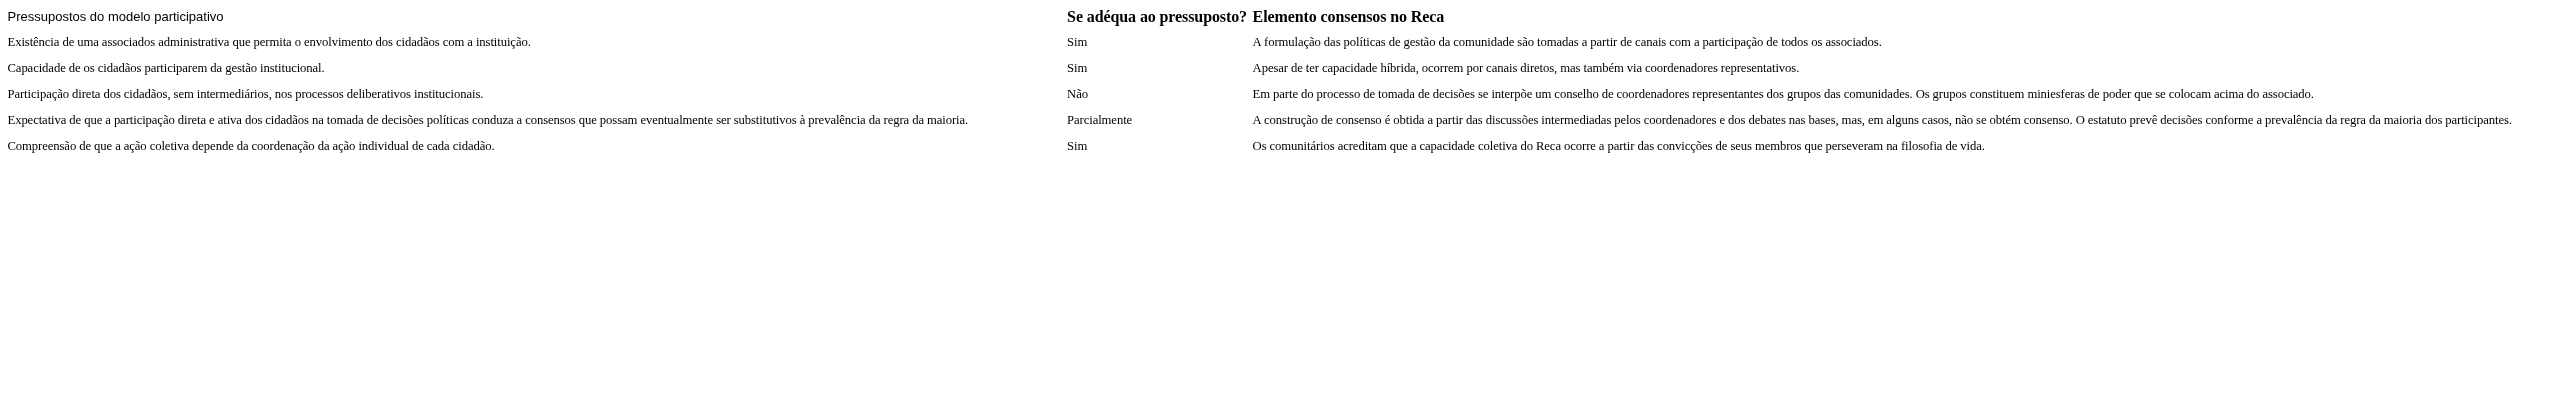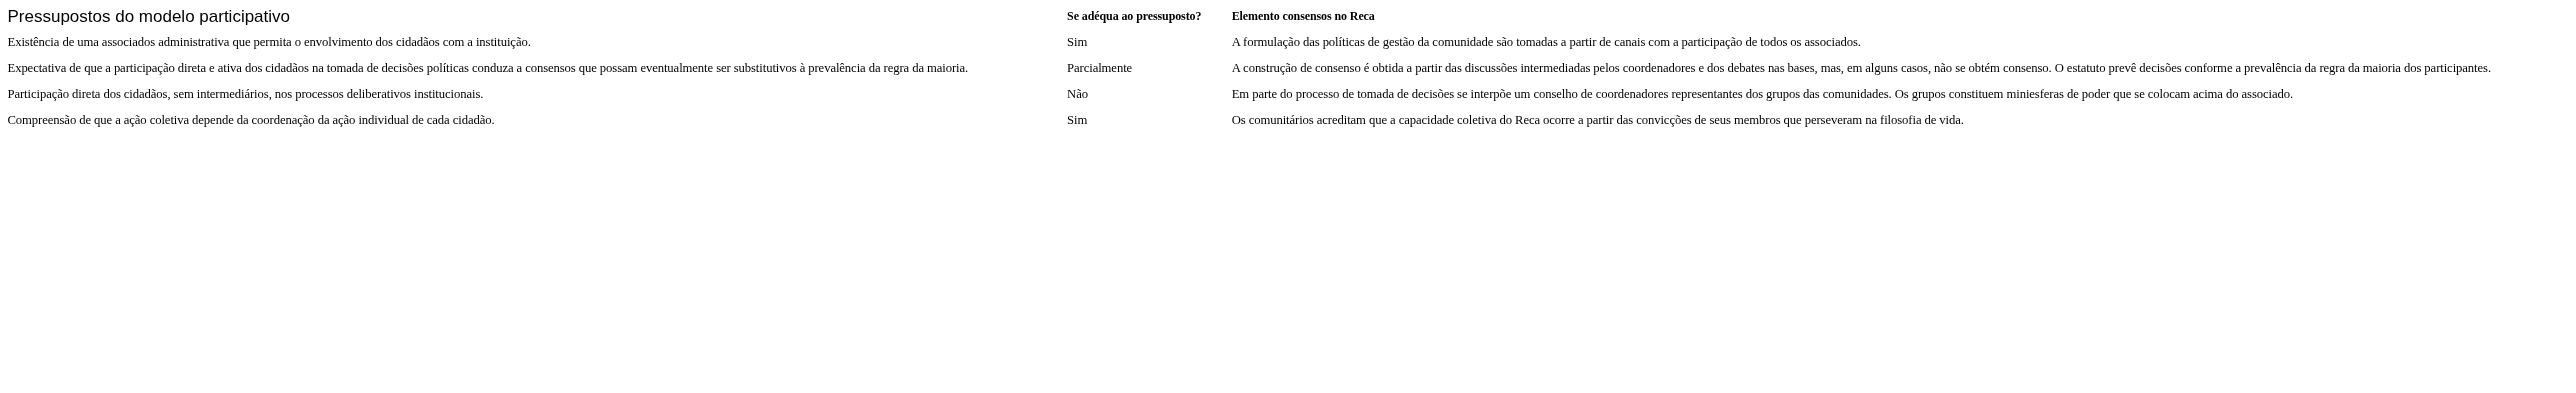--- a/index.html
+++ b/index.html
@@ -28,27 +28,27 @@
     table.doc-table td {
       padding: 0 2.8px;
       height: 26px;
       vertical-align: middle;
       text-align: left;
       letter-spacing: -0.1px;
     }
     table.doc-table th.col-sans {
       font-family: "Liberation Sans", "DejaVu Sans", sans-serif;
       font-weight: normal;
-      font-size: 17px;
+      font-size: 13px;
       letter-spacing: 0;
       margin-left: 48px;
     }
     table.doc-table th.col-bold {
       font-weight: bold;
-      font-size: 12px;
+      font-size: 16px;
     }
     .c1 { width: 1054px; }
     .c2 { width: 159px; }
     .c3 { }
   </style>
 </head>
 <body>
 
 <table class="doc-table">
   <thead>
@@ -58,28 +58,33 @@
       <th class="c3 col-bold">Elemento consensos no Reca</th>
     </tr>
   </thead>
   <tbody>
     <tr>
       <td class="c1">Existência de uma associados administrativa que permita o envolvimento dos cidadãos com a instituição.</td>
       <td class="c2">Sim</td>
       <td class="c3">A formulação das políticas de gestão da comunidade são tomadas a partir de canais com a participação de todos os associados.</td>
     </tr>
     <tr>
-      <td class="c1">Expectativa de que a participação direta e ativa dos cidadãos na tomada de decisões políticas conduza a consensos que possam eventualmente ser substitutivos à prevalência da regra da maioria.</td>
-      <td class="c2">Parcialmente</td>
-      <td class="c3">A construção de consenso é obtida a partir das discussões intermediadas pelos coordenadores e dos debates nas bases, mas, em alguns casos, não se obtém consenso. O estatuto prevê decisões conforme a prevalência da regra da maioria dos participantes.</td>
+      <td class="c1">Capacidade de os cidadãos participarem da gestão institucional.</td>
+      <td class="c2">Sim</td>
+      <td class="c3">Apesar de ter capacidade híbrida, ocorrem por canais diretos, mas também via coordenadores representativos.</td>
     </tr>
     <tr>
       <td class="c1">Participação direta dos cidadãos, sem intermediários, nos processos deliberativos institucionais.</td>
       <td class="c2">Não</td>
       <td class="c3">Em parte do processo de tomada de decisões se interpõe um conselho de coordenadores representantes dos grupos das comunidades. Os grupos constituem miniesferas de poder que se colocam acima do associado.</td>
+    </tr>
+    <tr>
+      <td class="c1">Expectativa de que a participação direta e ativa dos cidadãos na tomada de decisões políticas conduza a consensos que possam eventualmente ser substitutivos à prevalência da regra da maioria.</td>
+      <td class="c2">Parcialmente</td>
+      <td class="c3">A construção de consenso é obtida a partir das discussões intermediadas pelos coordenadores e dos debates nas bases, mas, em alguns casos, não se obtém consenso. O estatuto prevê decisões conforme a prevalência da regra da maioria dos participantes.</td>
     </tr>
     <tr>
       <td class="c1">Compreensão de que a ação coletiva depende da coordenação da ação individual de cada cidadão.</td>
       <td class="c2">Sim</td>
       <td class="c3">Os comunitários acreditam que a capacidade coletiva do Reca ocorre a partir das convicções de seus membros que perseveram na filosofia de vida.</td>
     </tr>
   </tbody>
 </table>
 
 

